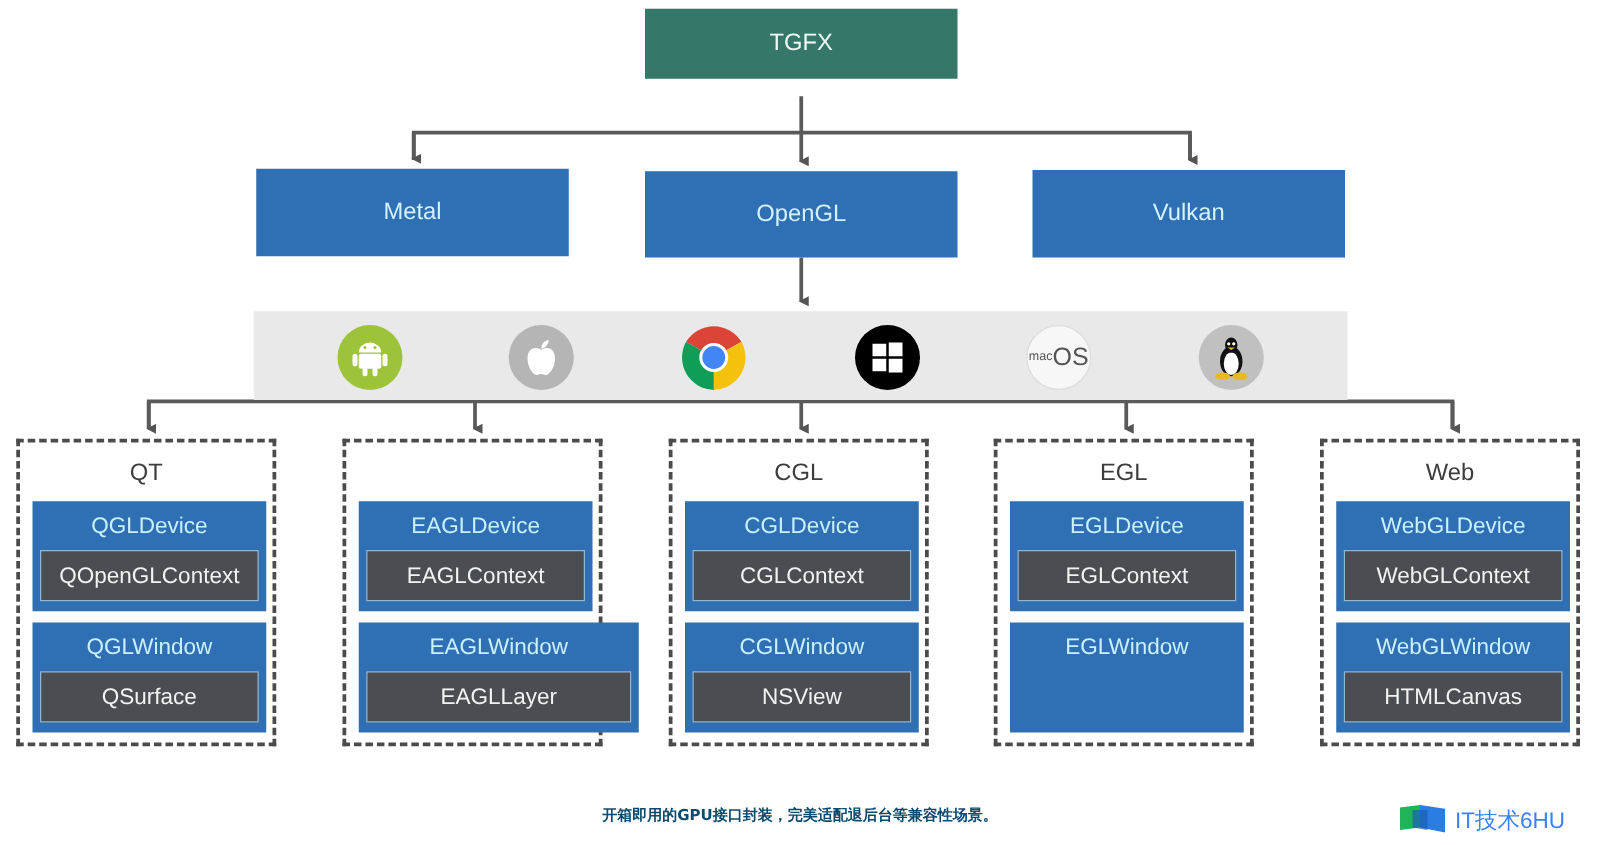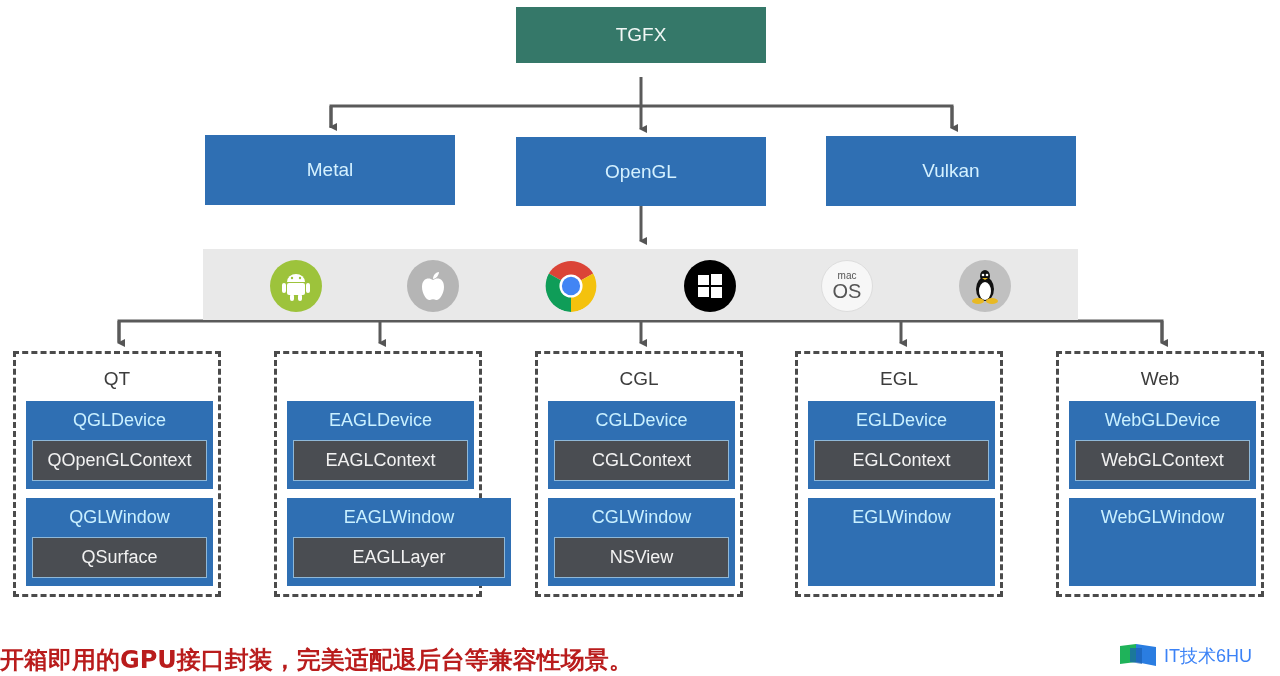--- a/index.html
+++ b/index.html
@@ -38,22 +38,22 @@
       position: absolute; left: 0; right: 0; top: 9px; text-align: center;
       font-size: 18px; color: #c9f0ff;
     }
     .inner {
       position: absolute; left: 6px; right: 6px; top: 39px; height: 41px;
       background: #4a4d52; border: 1px solid #8fb8d8; box-sizing: border-box;
       display: flex; align-items: center; justify-content: center;
       font-size: 18px; color: #f2f2f2;
     }
     .caption {
-      position: absolute; left: 0; right: 0; top: 644px; 
-      font-size: 24px; font-weight: bold; color: #b91c1c;
+      position: absolute; left: 0; right: 0; top: 644px; text-align: center;
+      font-size: 12px; font-weight: bold; color: #0c4a6e;
       font-family: "DejaVu Sans", sans-serif;
     }
     .wm {
       position: absolute; left: 1118px; top: 642px; display: flex; align-items: flex-end;
       gap: 6px; font-size: 18px; color: #3b82f6;
     }
   </style>
 </head>
 <body>
 
@@ -127,21 +127,21 @@
 
 <div class="osicon" style="left:684px;background:#000;">
   <svg width="28" height="28" viewBox="0 0 28 28">
     <rect x="2" y="3" width="11" height="10" fill="#fff"></rect>
     <rect x="15" y="2" width="11" height="11" fill="#fff"></rect>
     <rect x="2" y="15" width="11" height="10" fill="#fff"></rect>
     <rect x="15" y="15" width="11" height="11" fill="#fff"></rect>
   </svg>
 </div>
 
-<div class="osicon" style="left:821px;background:#f7f7f7;border:1px solid #ddd;box-sizing:border-box;flex-direction:column;line-height:1;">
+<div class="osicon" style="left:821px;background:#f7f7f7;border:1px solid #ddd;box-sizing:border-box;flex-direction:row;line-height:1;">
   <span style="font-size:10px;color:#555;">mac</span>
   <span style="font-size:20px;color:#555;">OS</span>
 </div>
 
 <div class="osicon" style="left:959px;background:#c0c0c0;">
   <svg width="30" height="38" viewBox="0 0 30 38">
     <ellipse cx="15" cy="22" rx="9" ry="12" fill="#111"></ellipse>
     <ellipse cx="15" cy="24" rx="6" ry="9" fill="#fff"></ellipse>
     <ellipse cx="15" cy="9" rx="5" ry="6" fill="#111"></ellipse>
     <circle cx="13" cy="8" r="1.3" fill="#fff"></circle>
@@ -199,20 +199,21 @@
 </div>
 
 <div class="group" style="left:1056px;">
   <div class="group-title">Web</div>
   <div class="blk" style="top:47px;">
     <div class="blk-title">WebGLDevice</div>
     <div class="inner">WebGLContext</div>
   </div>
   <div class="blk" style="top:144px;">
     <div class="blk-title">WebGLWindow</div>
+    <div class="inner">HTMLCanvas</div>
   </div>
 </div>
 
 <div class="caption">开箱即用的GPU接口封装，完美适配退后台等兼容性场景。</div>
 
 <div class="wm">
   <svg width="40" height="26" viewBox="0 0 40 26">
     <path d="M2,4 L18,2 L18,20 L2,22 Z" fill="#1fb35a"></path>
     <path d="M18,2 L38,5 L38,24 L18,20 Z" fill="#2a7de1"></path>
     <path d="M12,6 L24,6 L24,22 L12,20 Z" fill="#1a5fb4" opacity="0.7"></path>

